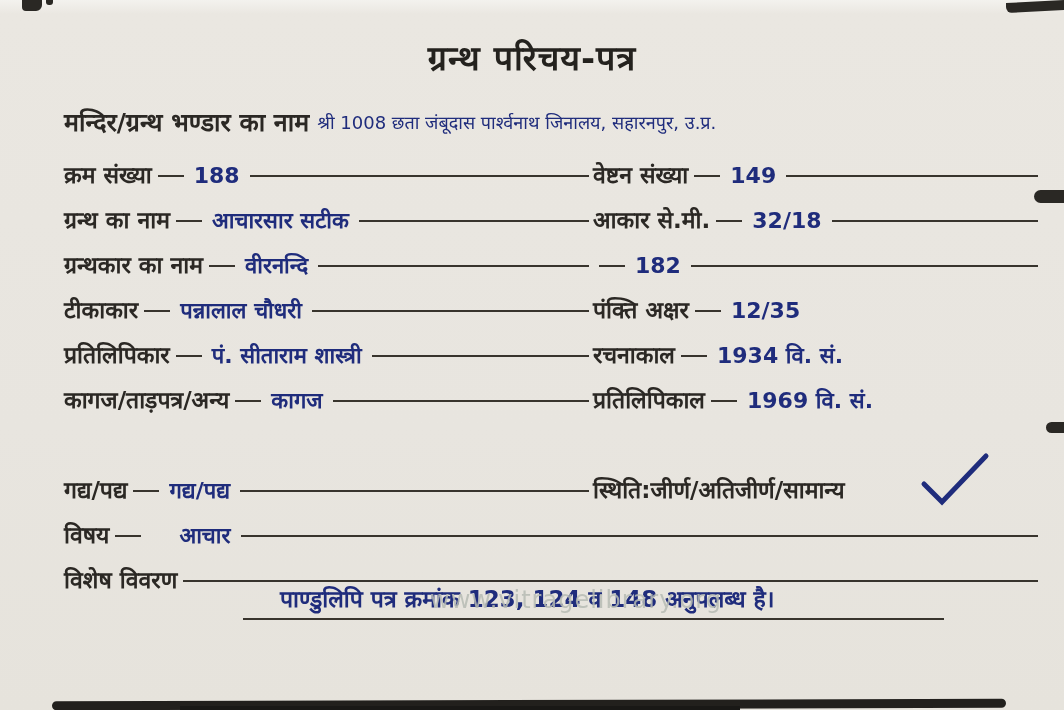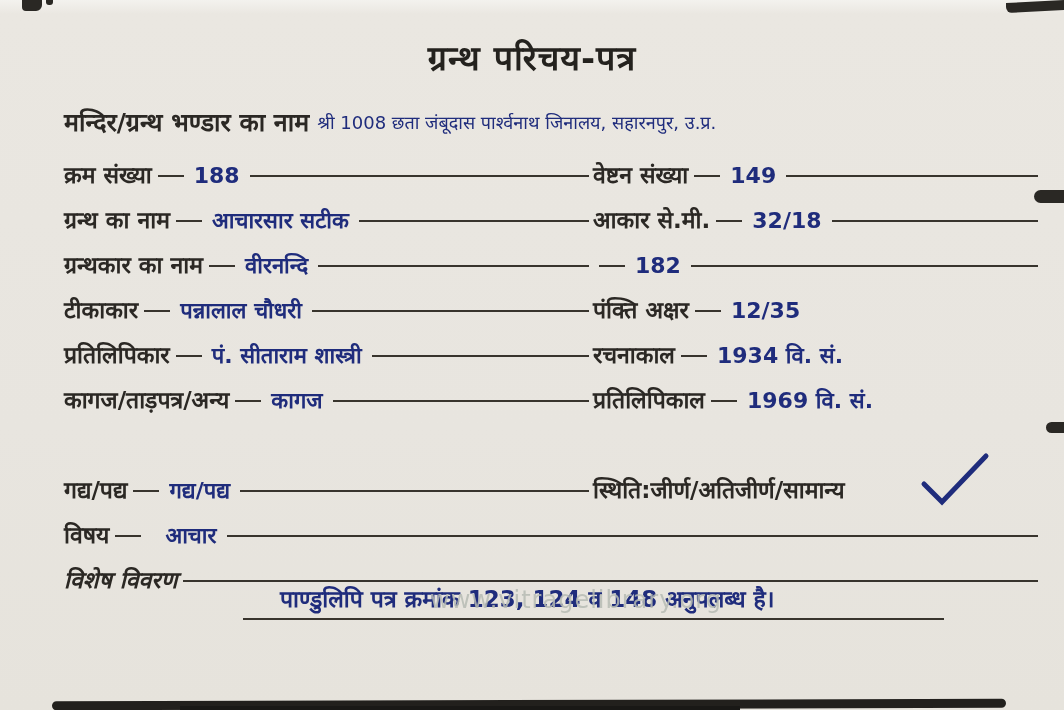--- a/index.html
+++ b/index.html
@@ -25,21 +25,21 @@
   .cell{display:flex;flex:1 1 auto;min-width:0;}
   .cell.left{flex:0 0 525px;margin-right:4px;}
   .lbl{font-size:23px;font-weight:700;line-height:45px;white-space:nowrap;color:#2b2824;}
   .val{font-size:22px;font-weight:700;line-height:45px;white-space:nowrap;color:#1f2c7c;margin:0 10px;}
   .hr{flex:1 1 auto;height:0;border-top:2.5px solid #38342d;margin-top:22px;min-width:8px;}
   .hr.mid{flex:0 0 26px;margin-left:6px;min-width:26px;}
   .cell.rel{position:relative;}
   .checkmark{position:absolute;right:46px;top:-16px;pointer-events:none;}
   .subject-row{display:flex;height:45px;padding:0 26px 0 64px;}
   .special-row{position:relative;height:70px;padding:0 26px 0 64px;}
-  .special-top{display:flex;font-style:italic;}
+  .special-top{display:flex;}
   .special-note{
     position:absolute;left:280px;top:24px;font-size:23px;font-weight:700;
     color:#1f2c7c;white-space:nowrap;
   }
   .special-underline{
     position:absolute;left:243px;right:120px;top:60px;height:0;
     border-top:2.5px solid #38342d;
   }
   .watermark{
     position:absolute;left:430px;top:586px;font-size:24px;color:#b7bcb4;
@@ -176,21 +176,21 @@
           </svg>
         </span>
       </div>
     </div>
 
   </div>
 
   <div class="subject-row">
     <span class="lbl">विषय</span>
     <span class="hr mid"></span>
-    <span class="val" style="margin-left:24px;">आचार</span>
+    <span class="val" style="margin-left:38px;">आचार</span>
     <span class="hr tail"></span>
   </div>
 
   <div class="special-row">
     <div class="special-top">
       <span class="lbl">विशेष विवरण</span>
       <span class="hr tail" style="margin-left:6px;"></span>
     </div>
     <div class="special-note">पाण्डुलिपि पत्र क्रमांक 123, 124 व 148 अनुपलब्ध है।</div>
     <div class="special-underline"></div>

